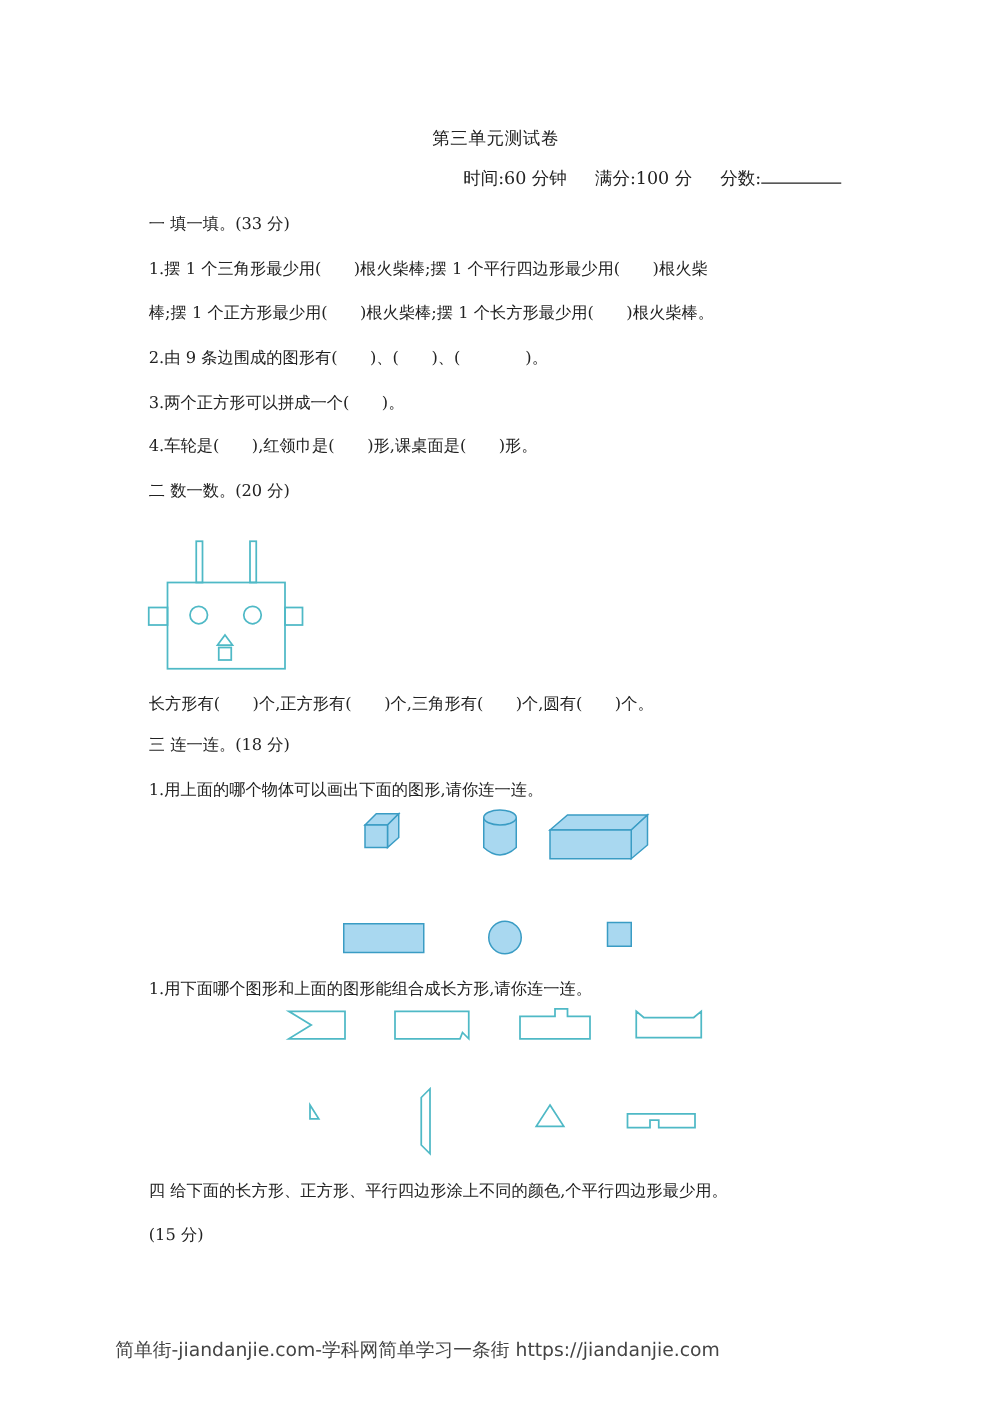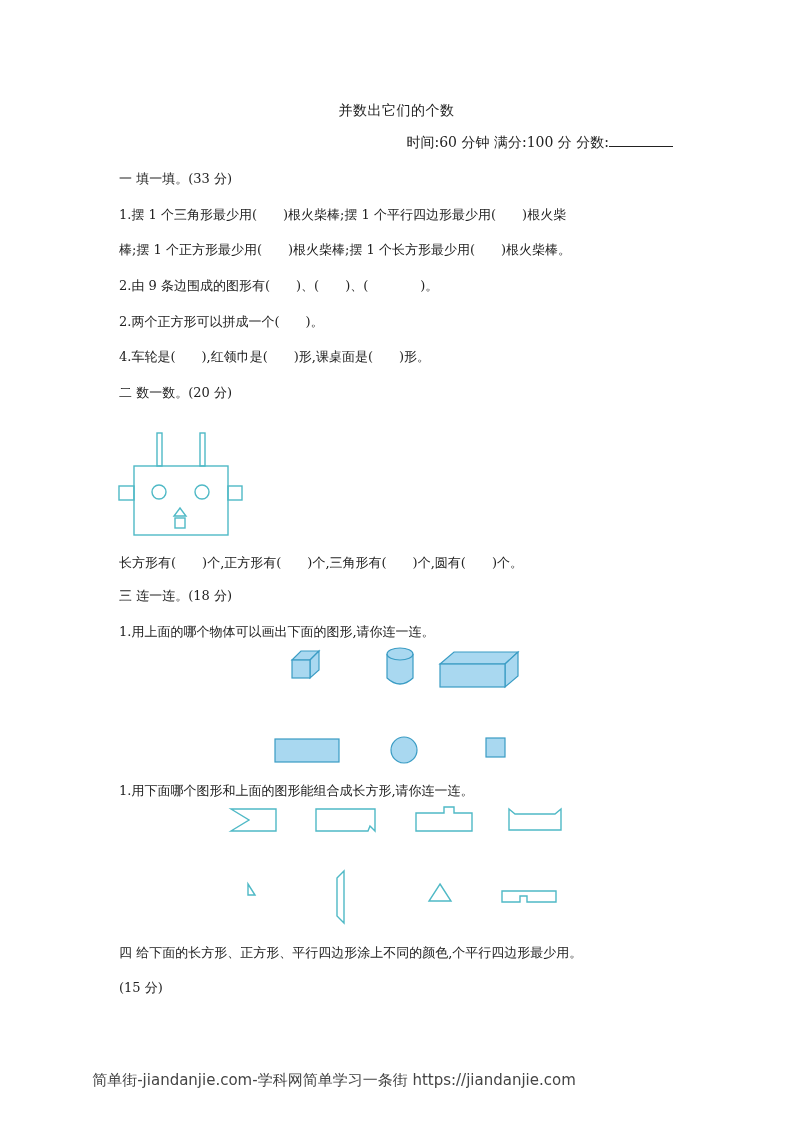--- a/index.html
+++ b/index.html
@@ -1,41 +1,41 @@
 <!DOCTYPE html>
 <html><head>
   <meta charset="utf-8">
   <style>
     html, body { margin: 0; padding: 0; background: #ffffff; }
     body { width: 793px; height: 1122px; position: relative; overflow: hidden;
            font-family: "DejaVu Serif", "Liberation Serif", serif; color: #222; }
     .abs { position: absolute; white-space: nowrap; }
     .title { left: 0; width: 793px; top: 102px; text-align: center; font-size: 14px; letter-spacing: 0.5px; }
     .meta { top: 134px; right: 120px; font-size: 14px; }
-    .meta span { }
+    .meta span { margin-left: 18px; }
     .meta .blank { display: inline-block; width: 64px; border-bottom: 1px solid #222; height: 12px; margin-left: 0; vertical-align: baseline; }
     .line { left: 119px; font-size: 13px; }
     .shape { position: absolute; }
     .footer { left: 0; width: 668px; top: 1071px; text-align: center; font-family: "DejaVu Sans", sans-serif; font-size: 15px; color: #444; }
   </style>
 </head>
 <body>
 
-<div class="abs title">并数出它们的个数</div>
+<div class="abs title">第三单元测试卷</div>
 <div class="abs meta">
   <span>时间:60 分钟</span>
   <span>满分:100 分</span>
   <span>分数:</span><span class="blank"></span>
 </div>
 
 <div class="abs line" style="top:170px">一  填一填。(33 分)</div>
 <div class="abs line" style="top:206px">1.摆 1 个三角形最少用(　　)根火柴棒;摆 1 个平行四边形最少用(　　)根火柴</div>
 <div class="abs line" style="top:241px">棒;摆 1 个正方形最少用(　　)根火柴棒;摆 1 个长方形最少用(　　)根火柴棒。</div>
 <div class="abs line" style="top:277px">2.由 9 条边围成的图形有(　　)、(　　)、(　　　　)。</div>
-<div class="abs line" style="top:313px">2.两个正方形可以拼成一个(　　)。</div>
+<div class="abs line" style="top:313px">3.两个正方形可以拼成一个(　　)。</div>
 <div class="abs line" style="top:348px">4.车轮是(　　),红领巾是(　　)形,课桌面是(　　)形。</div>
 <div class="abs line" style="top:384px">二  数一数。(20 分)</div>
 
 <svg class="shape" style="left:110px;top:425px" width="150" height="120">
   <g fill="none" stroke="#4fb9c6" stroke-width="1.4">
     <rect x="47" y="8" width="5" height="33"></rect>
     <rect x="90" y="8" width="5" height="33"></rect>
     <rect x="24" y="41" width="94" height="69"></rect>
     <rect x="9" y="61" width="15" height="14"></rect>
     <rect x="118" y="61" width="14" height="14"></rect>

